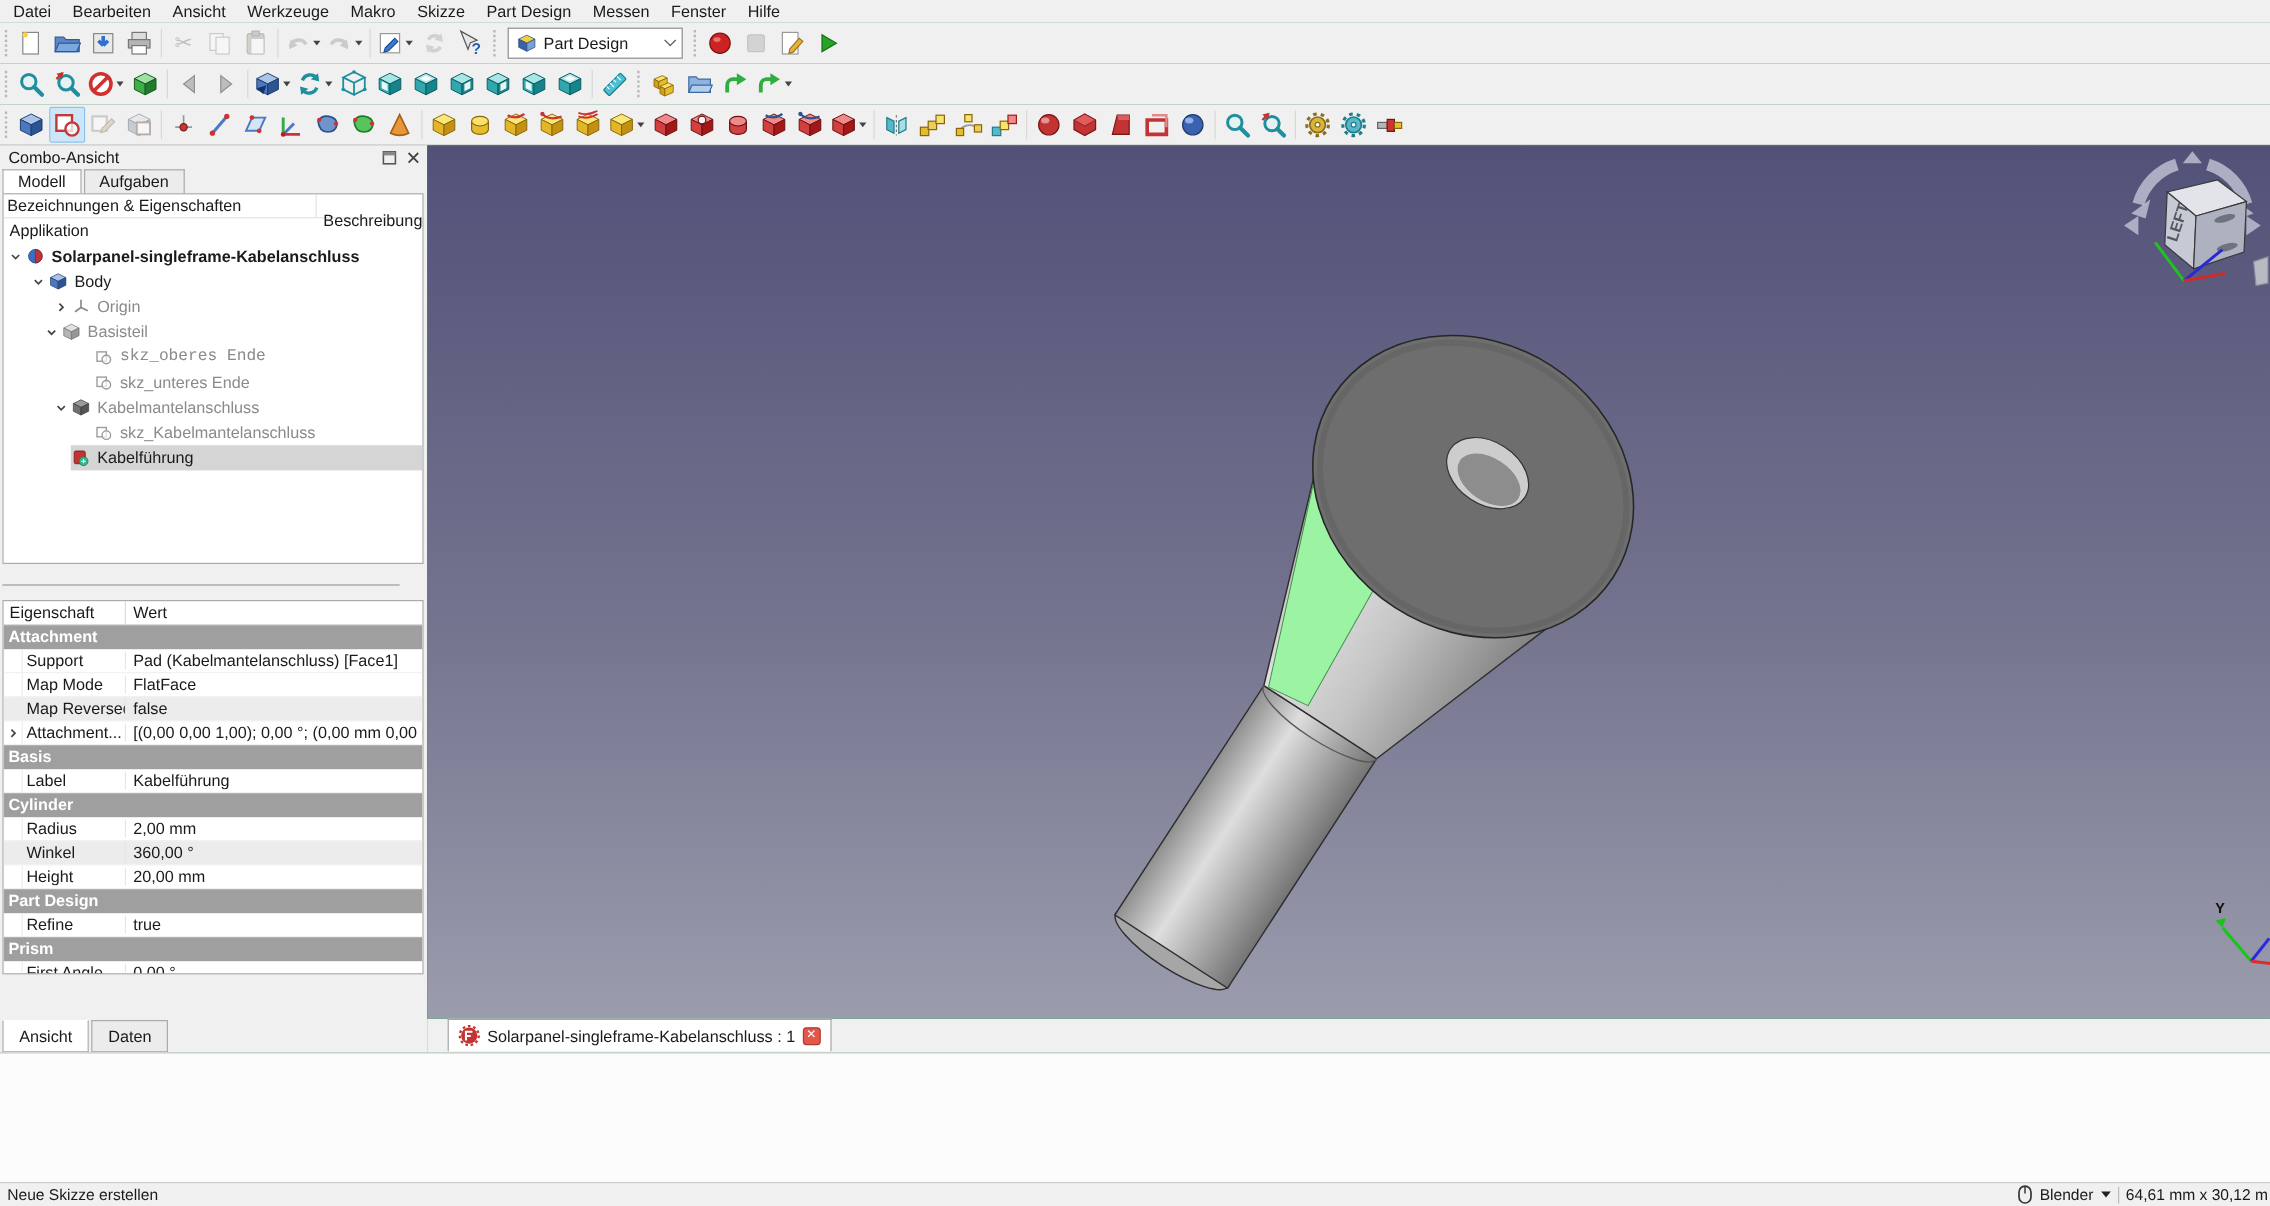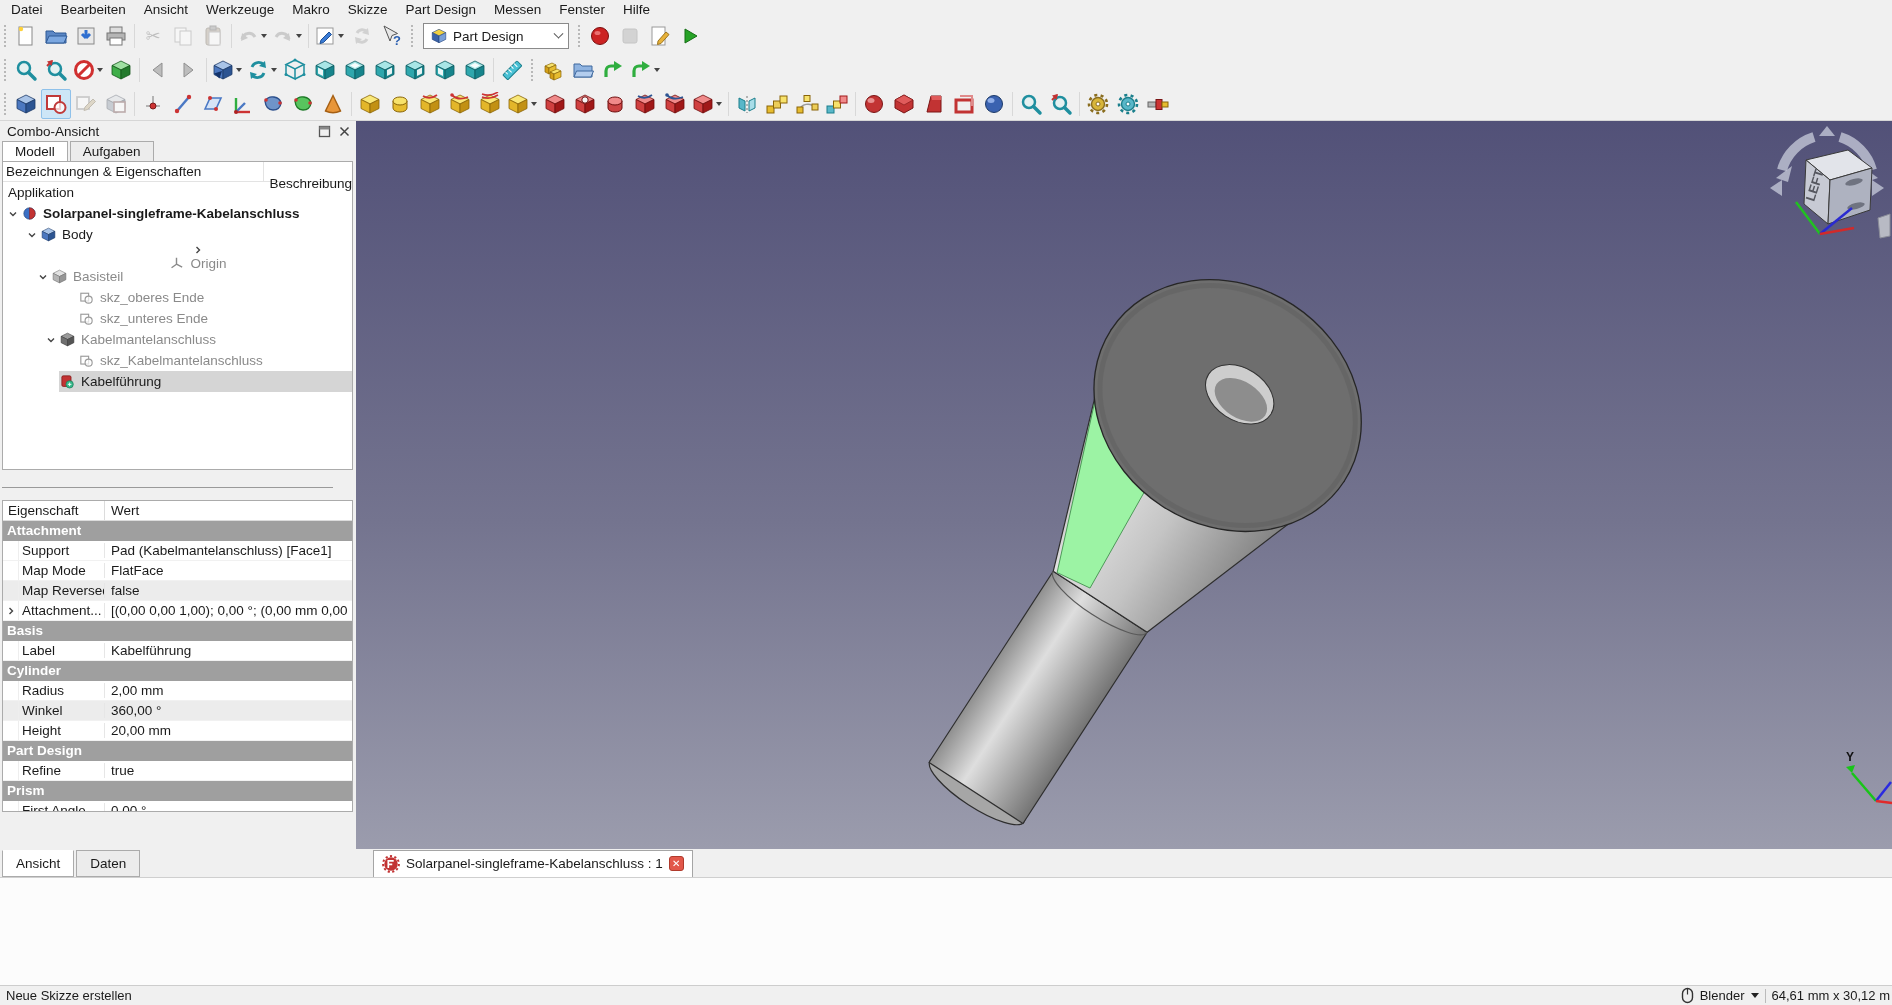--- a/index.html
+++ b/index.html
@@ -67,21 +67,21 @@
   .plab { width:86px; min-width:86px; padding-left:3px; border-right:1px solid #e6e6e6;
           overflow:hidden; white-space:nowrap; }
   .pval { flex:1; padding-left:6px; white-space:nowrap; overflow:hidden; }
   .lp-bottabs { position:absolute; bottom:0; left:2px; display:flex; height:27px; font-size:13.5px; }
   .lp-bottab { padding:5px 13px 0; border:1px solid #ababab; background:#ececec; margin-right:2px; }
   .lp-bottab.active { background:#fff; border-top:1px solid #fff; }
 
   
   .viewport { position:absolute; top:121px; left:356px; width:1536px; height:728px; }
   .doctabbar { position:absolute; top:849px; left:356px; right:0; height:28px; background:#f0f0f0;
-               display:flex; align-items:center; }
+               display:flex; align-items:flex-start; }
   .doctab { display:flex; align-items:center; gap:6px; height:27px; margin-left:17px; background:#fff;
             border:1px solid #a5a5a5; border-bottom:none; padding:0 8px; font-size:13.5px; }
   .doctab svg { width:18px; height:18px; }
   .doctab-close { width:15px; height:15px; background:#e2574a; border:1px solid #b03a2c; border-radius:3px;
                   color:#fff; font-size:10px; font-weight:bold; display:flex; align-items:center;
                   justify-content:center; line-height:1; }
 
   
   .output-panel { position:absolute; top:877px; left:0; right:0; height:108px; background:#fcfcfc;
                   border-top:1px solid #cfcfcf; }
@@ -720,21 +720,21 @@
               <span class="ticon">
                 <svg viewBox="0 0 24 24">
                   <polygon points="12,3 21,7.5 12,12 3,7.5" fill="#a9c4e8" stroke="#1d3a68" stroke-width="0.8"></polygon>
                   <polygon points="3,7.5 12,12 12,21 3,16.5" fill="#4c78c0" stroke="#1d3a68" stroke-width="0.8"></polygon>
                   <polygon points="21,7.5 12,12 12,21 21,16.5" fill="#2c5492" stroke="#1d3a68" stroke-width="0.8"></polygon>
                 </svg>
               </span>
               <span class="tlabel">Body</span>
             </span>
           </div>
-          <div class="trow muted" style="padding-left: 40px; flex-direction: column;">
+          <div class="trow muted" style="padding-left: 40px;">
             <span class="texp">
               <svg width="10" height="10" viewBox="0 0 10 10">
                 <polyline points="3.5,2 6.5,5 3.5,8" stroke="#444" stroke-width="1.4" fill="none"></polyline>
               </svg>
             </span>
             <span class="tnorm">
               <span class="ticon">
                 <svg viewBox="0 0 24 24">
                   <path d="M12 4 v9 M12 13 l-7 5 M12 13 l8 4" stroke="#8a8a8a" stroke-width="2" fill="none"></path>
                 </svg>
@@ -752,21 +752,21 @@
               <span class="ticon">
                 <svg viewBox="0 0 24 24">
                   <polygon points="12,3 21,7.5 12,12 3,7.5" fill="#e2e2e2" stroke="#6f6f6f" stroke-width="0.8"></polygon>
                   <polygon points="3,7.5 12,12 12,21 3,16.5" fill="#b5b5b5" stroke="#6f6f6f" stroke-width="0.8"></polygon>
                   <polygon points="21,7.5 12,12 12,21 21,16.5" fill="#969696" stroke="#6f6f6f" stroke-width="0.8"></polygon>
                 </svg>
               </span>
               <span class="tlabel">Basisteil</span>
             </span>
           </div>
-          <div class="trow muted" style="padding-left: 59px;">
+          <div class="trow muted" style="padding-left: 59px; font-family: Liberation Mono, monospace;">
             <span class="texp"></span>
             <span class="tnorm">
               <span class="ticon">
                 <svg viewBox="0 0 24 24">
                   <rect x="4" y="6" width="11" height="11" fill="#fff" stroke="#9a9a9a" stroke-width="1.6"></rect>
                   <circle cx="15" cy="15" r="5" fill="#fff" fill-opacity="0.7" stroke="#9a9a9a" stroke-width="1.6"></circle>
                 </svg>
               </span>
               <span class="tlabel">skz_oberes Ende</span>
             </span>

